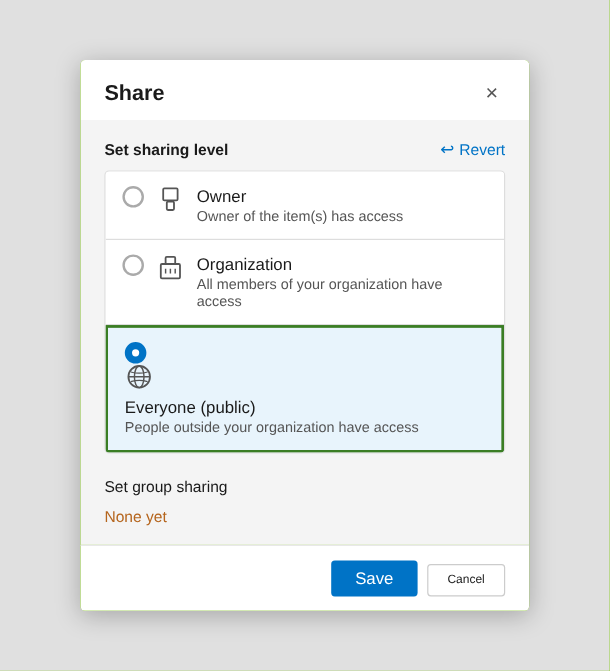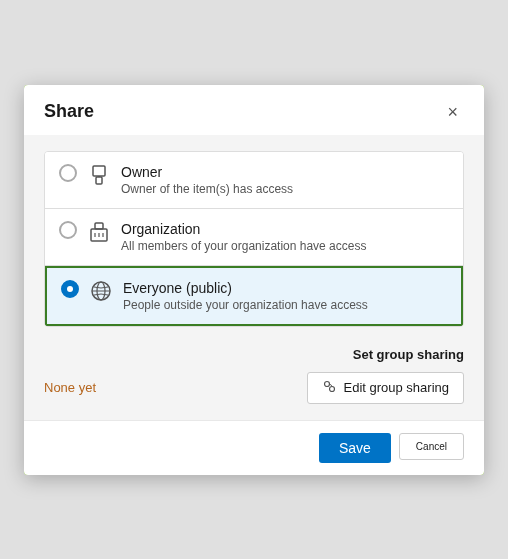--- a/index.html
+++ b/index.html
@@ -9,21 +9,21 @@
       display: flex;
       justify-content: center;
       align-items: center;
       width: 508px;
       height: 559px;
       font-family: -apple-system, BlinkMacSystemFont, 'Segoe UI', Arial, sans-serif;
     }
 
     .dialog {
       background: #84cc16;
-      width: 460px;
+      width: 374px;
       border-radius: 4px;
       box-shadow: 0 4px 20px rgba(0,0,0,0.25);
       overflow: hidden;
     }
 
     .dialog-header {
       display: flex;
       justify-content: space-between;
       align-items: center;
       padding: 16px 20px 12px 20px;
@@ -117,20 +117,21 @@
     .sharing-options .sharing-option:first-child {
       border-radius: 0;
     }
 
     
     .sharing-option.selected {
       outline: 2px solid #3a7d24;
       outline-offset: -2px;
       z-index: 1;
       position: relative;
+      flex-direction: column;
     }
 
     .radio-wrap {
       margin-right: 10px;
       flex-shrink: 0;
     }
 
     .radio-outer {
       width: 18px;
       height: 18px;
@@ -175,24 +176,23 @@
       color: #555;
       margin-top: 2px;
     }
 
     .group-section {
       margin-top: 20px;
     }
 
     .group-section-label {
       font-size: 13px;
-      font-weight: 700;
+      font-weight: 400;
       color: #1a1a1a;
       margin-bottom: 10px;
-      text-align: right;
     }
 
     .group-row {
       display: flex;
       align-items: center;
       justify-content: space-between;
     }
 
     .none-yet {
       font-size: 13px;
@@ -208,21 +208,21 @@
       font-size: 13px;
       color: #1a1a1a;
       display: flex;
       align-items: center;
       gap: 6px;
     }
 
     .dialog-footer {
       display: flex;
       justify-content: flex-end;
-      align-items: flex-start;
+      align-items: flex-end;
       padding: 12px 20px;
       background: #fff;
       gap: 8px;
       border-top: 1px solid #e8e8e8;
     }
 
     .save-btn {
       background: #0073c6;
       color: #fff;
       border: none;
@@ -248,20 +248,27 @@
 
 <div class="dialog">
 
   <div class="dialog-header">
     <span class="dialog-title">Share</span>
     <button class="close-btn">×</button>
   </div>
 
   <div class="dialog-body">
 
+    <div class="section-header">
+      <span class="section-label">Set sharing level</span>
+      <button class="revert-btn">
+        <span class="revert-icon">↩</span>
+        <span>Revert</span>
+      </button>
+    </div>
 
     <div class="sharing-options">
 
       <div class="sharing-option">
         <div class="radio-wrap">
           <div class="radio-outer"></div>
         </div>
         <div class="option-icon">
           <svg width="22" height="22" viewBox="0 0 22 22" fill="none" xmlns="http://www.w3.org/2000/svg">
             <rect x="5" y="2" width="12" height="10" rx="1" stroke="#555" stroke-width="1.5" fill="none"></rect>
@@ -314,30 +321,20 @@
           <div class="option-desc">People outside your organization have access</div>
         </div>
       </div>
 
     </div>
 
     <div class="group-section">
       <div class="group-section-label">Set group sharing</div>
       <div class="group-row">
         <span class="none-yet">None yet</span>
-        <button class="edit-group-btn">
-          <span>
-            <svg width="15" height="15" viewBox="0 0 15 15" fill="none" xmlns="http://www.w3.org/2000/svg">
-              <circle cx="5" cy="5" r="2.5" stroke="#555" stroke-width="1.2" fill="none"></circle>
-              <circle cx="10" cy="10" r="2.5" stroke="#555" stroke-width="1.2" fill="none"></circle>
-              <path d="M7 5 Q9 5 10 7.5" stroke="#555" stroke-width="1" fill="none"></path>
-            </svg>
-          </span>
-          <span>Edit group sharing</span>
-        </button>
       </div>
     </div>
 
   </div>
 
   <div class="dialog-footer">
     <button class="save-btn">Save</button>
     <button class="cancel-btn">Cancel</button>
   </div>
 </div>

